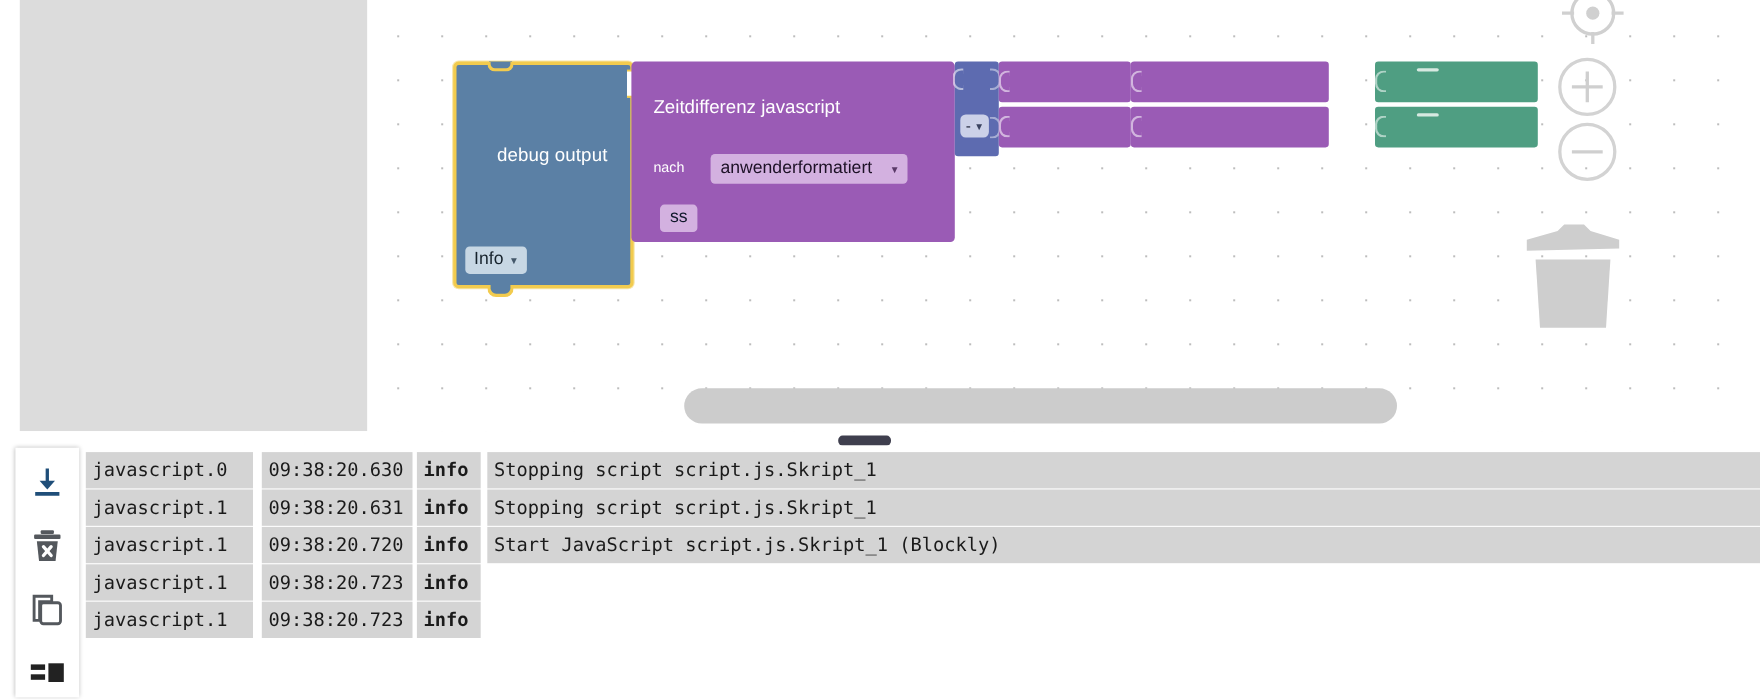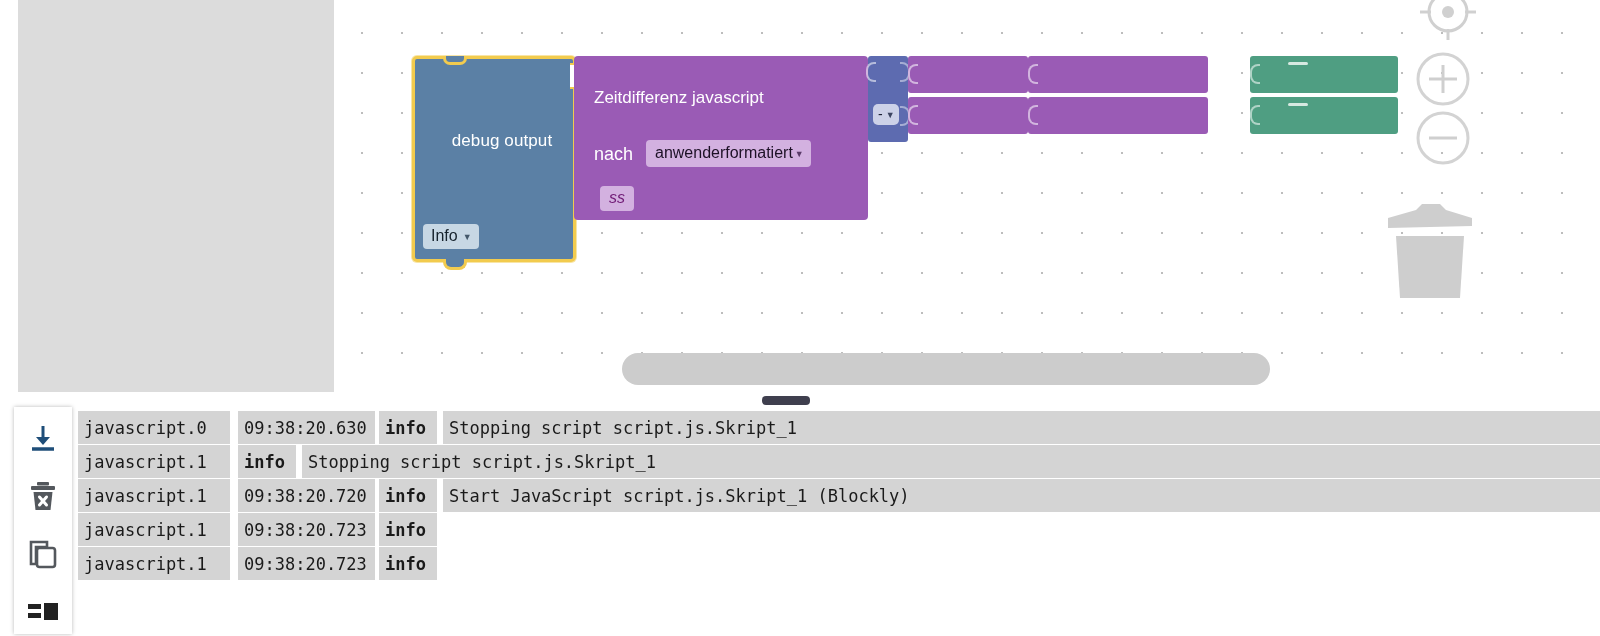--- a/index.html
+++ b/index.html
@@ -72,32 +72,32 @@
   }
   .dd-caret { font-size:9px; color:#44586a; transform: translateY(1px); }
   .debug-level { position:absolute; left:8px; bottom:10px; }
 
   
   .fmt-block {
     left: 240px; top: 56px; width: 294px; height: 164px;
     background: #9a5bb5; border-radius: 4px;
   }
   .fmt-title { position:absolute; left:20px; top:32px; color:#fff; font-size:17px; white-space:nowrap;}
-  .fmt-nach { position:absolute; left:20px; top:88px; color:#fff; font-size:18px; }
+  .fmt-nach { position:absolute; left:20px; top:88px; color:#fff; font-size:13px; }
   .fmt-dd {
     position:absolute; left:72px; top:84px;
     background:#d3b1e0; color:#1d1126; border-radius:4px;
     padding:2px 7px 3px 9px; font-size:16px; line-height:22px;
-    display:inline-flex; align-items:center; gap:2px; white-space:nowrap;
+    display:inline-flex; align-items:center; gap:16px; white-space:nowrap;
   }
   .fmt-dd .dd-caret { color:#5a3a68; }
   .fmt-ss {
     position:absolute; left:26px; top:130px;
-    background:#d3b1e0; color:#701a75; border-radius:4px;
-    padding:1px 9px 2px 9px; font-size:16px; line-height:22px;font-style:italic;
+    background:#d3b1e0; color:#0f172a; border-radius:4px;
+    padding:1px 9px 2px 9px; font-size:16px; line-height:22px;
   }
 
   
   .math-block {
     left: 534px; top: 56px; width: 40px; height: 86px;
     background: #5d6bb0; border-radius: 3px;
   }
   .math-dd {
     position:absolute; left:5px; top:48px;
     background:#ccd1e8; color:#1a1f33; border-radius:5px;
@@ -333,20 +333,21 @@
 
     <div class="log-table" id="log-table">
         <div class="log-row">
           <div class="log-cell c-source">javascript.0</div>
           <div class="log-cell c-time">09:38:20.630</div>
           <div class="log-cell c-level">info</div>
           <div class="log-cell c-msg">Stopping script script.js.Skript_1</div>
         </div>
         <div class="log-row">
           <div class="log-cell c-source">javascript.1</div>
+          <div class="log-cell c-time">09:38:20.631</div>
           <div class="log-cell c-level">info</div>
           <div class="log-cell c-msg">Stopping script script.js.Skript_1</div>
         </div>
         <div class="log-row">
           <div class="log-cell c-source">javascript.1</div>
           <div class="log-cell c-time">09:38:20.720</div>
           <div class="log-cell c-level">info</div>
           <div class="log-cell c-msg">Start JavaScript script.js.Skript_1 (Blockly)</div>
         </div>
         <div class="log-row">

